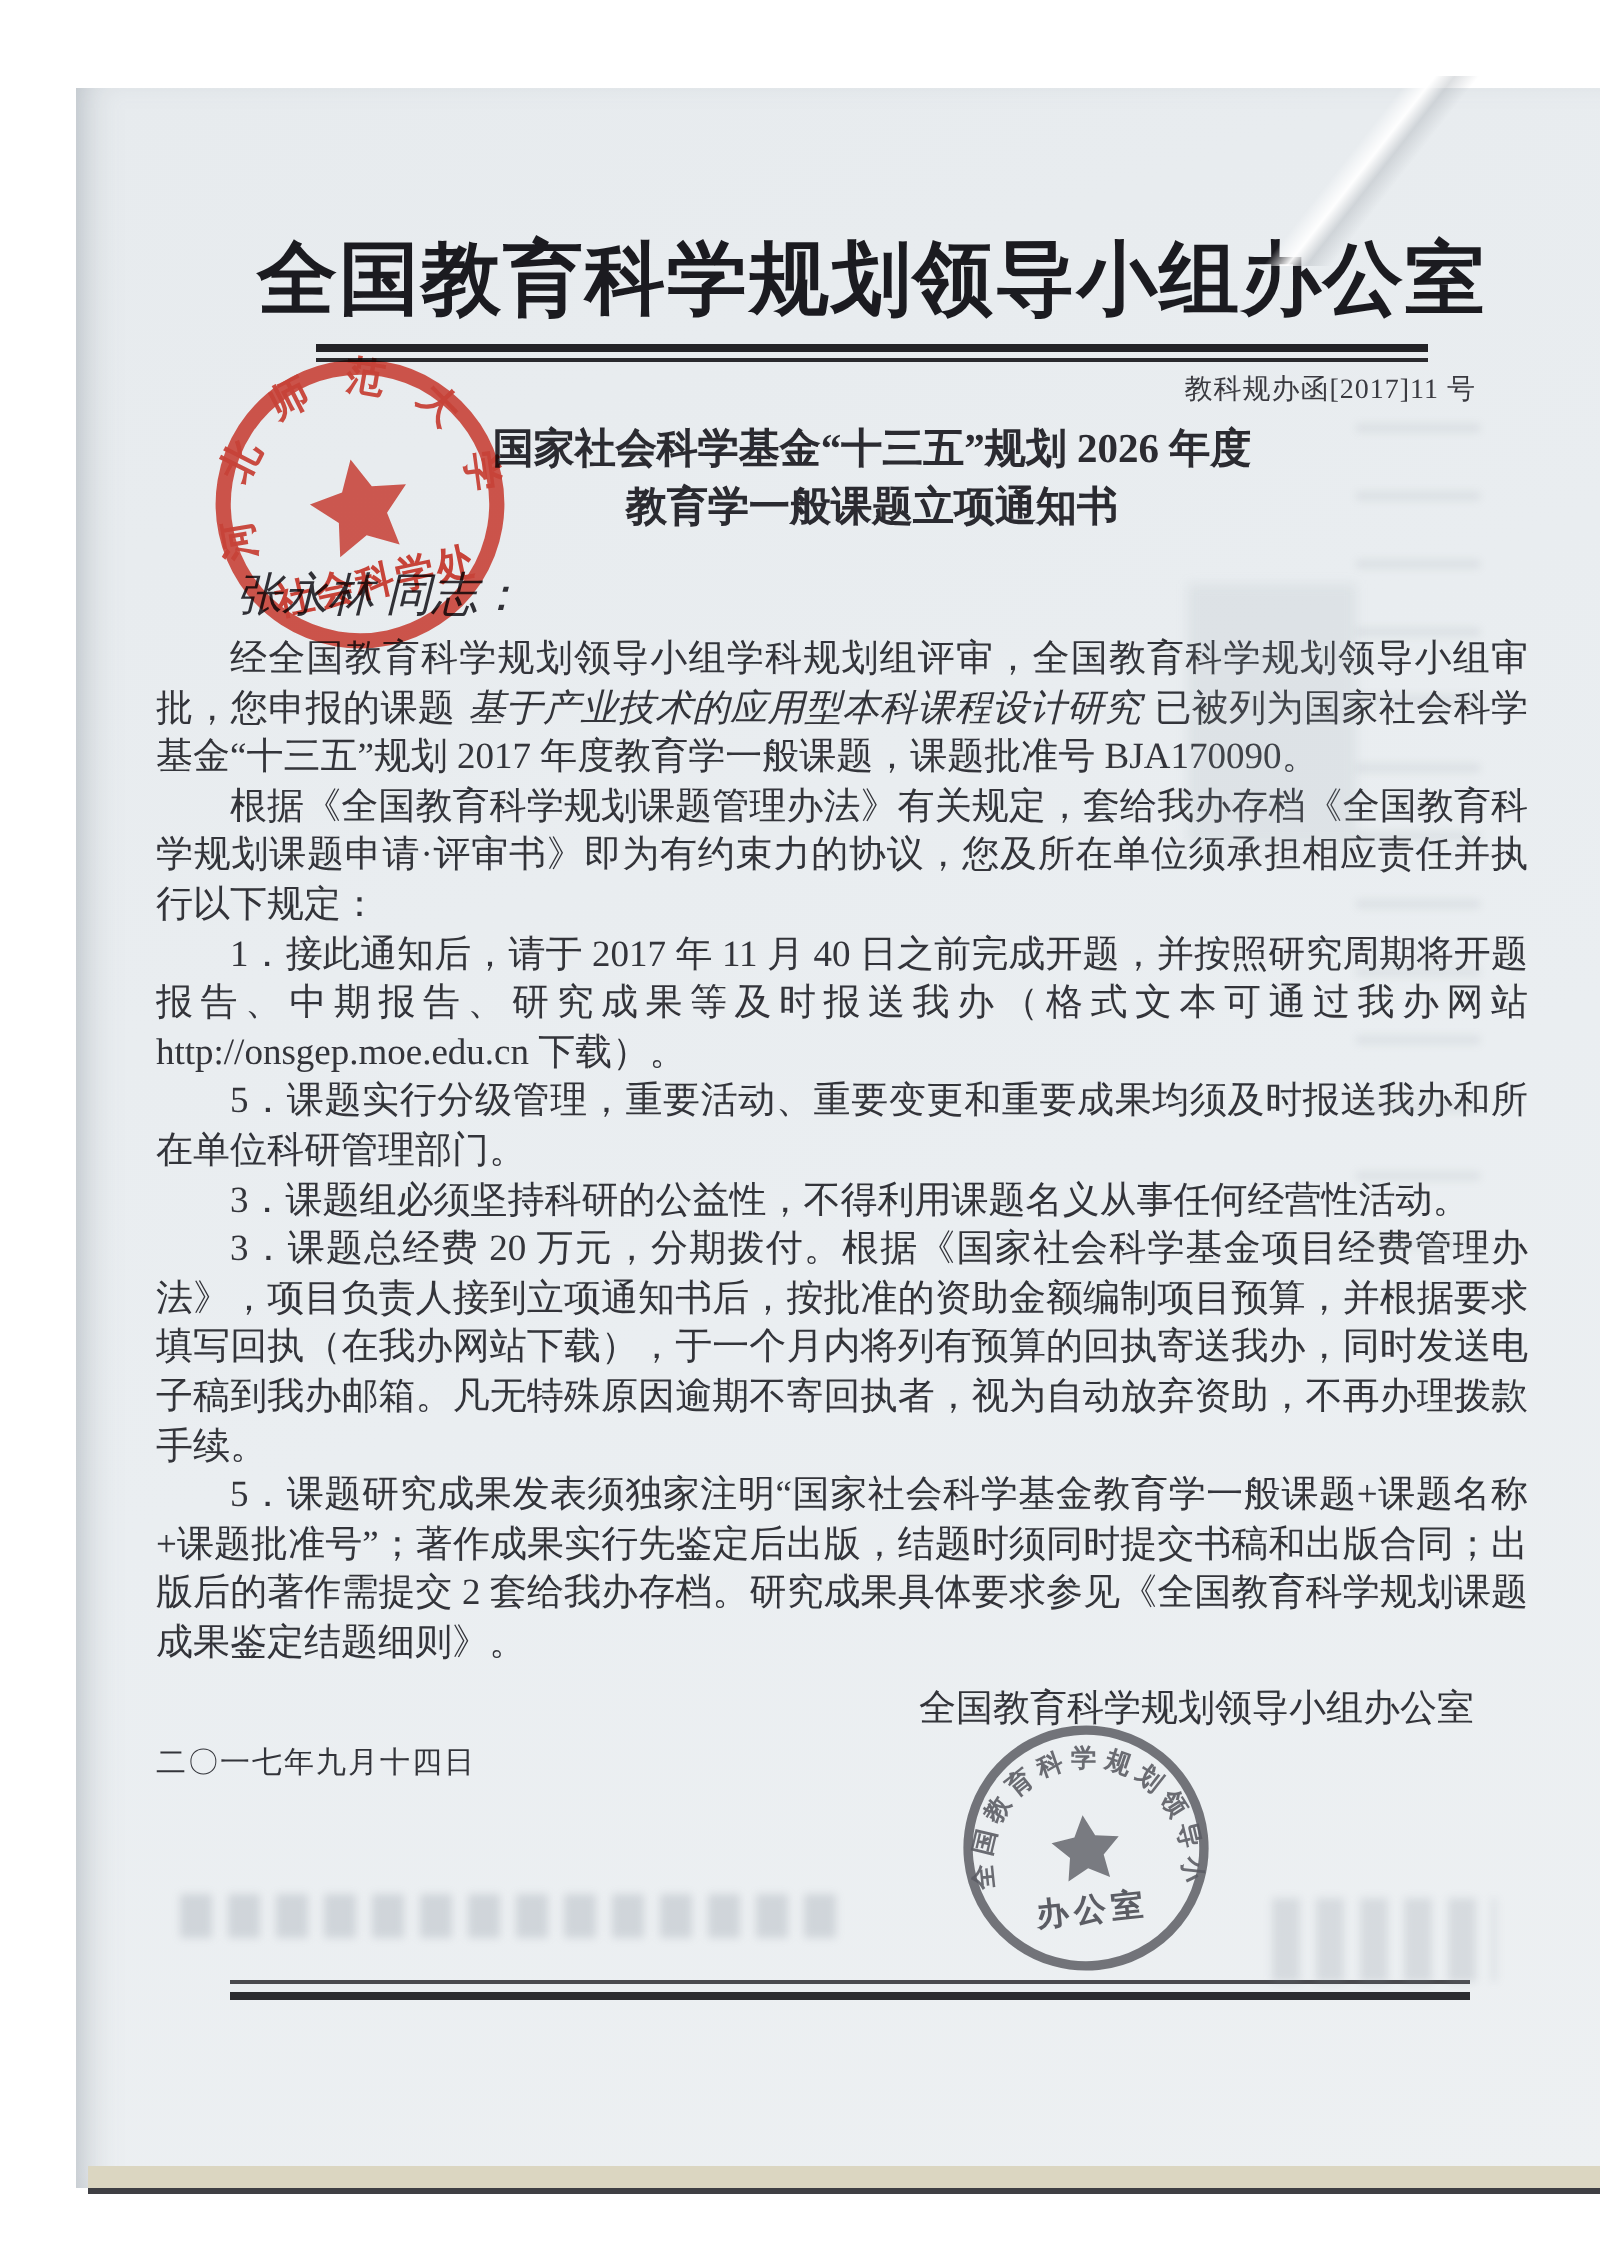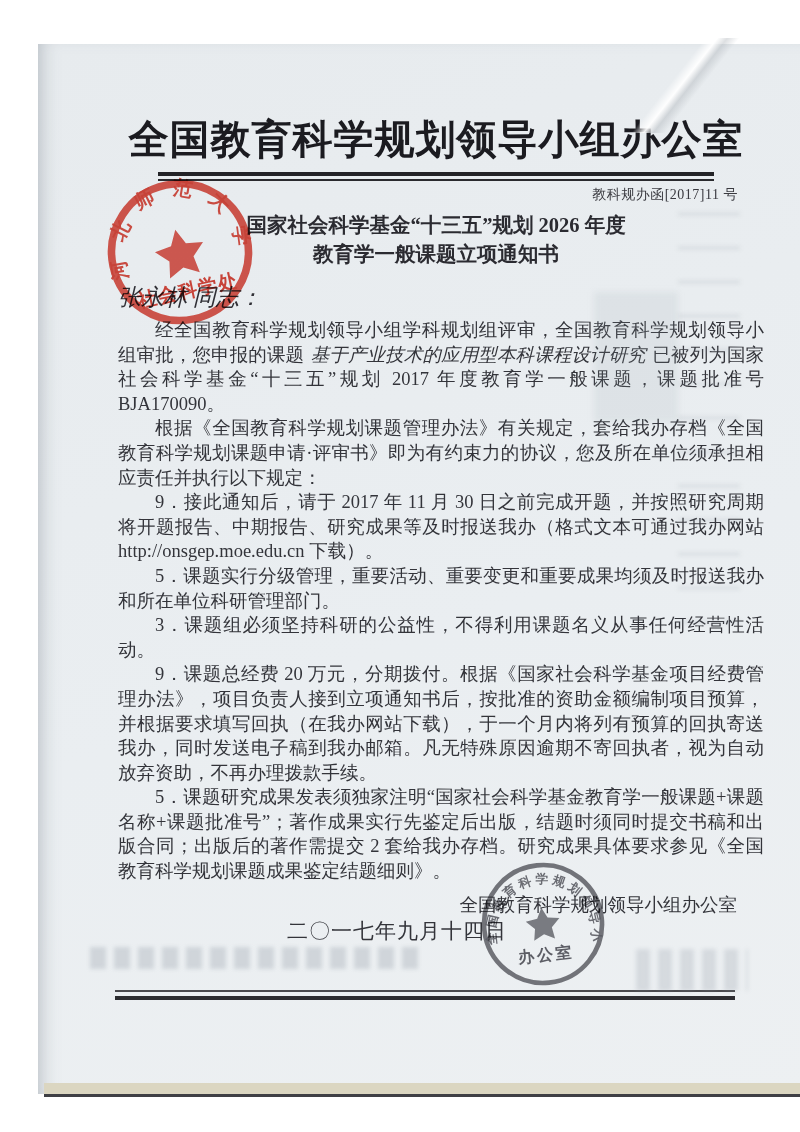--- a/index.html
+++ b/index.html
@@ -19,25 +19,25 @@
   .crease{position:absolute;left:560px;top:-6px;width:170px;height:95px;pointer-events:none;
     background:linear-gradient(128deg,transparent 44%,rgba(255,255,255,.95) 49%,rgba(170,176,182,.40) 53%,transparent 58%);}
   .letterhead{
     padding-top:72px;text-align:center;
     font-size:40px;line-height:48px;font-weight:bold;color:#1b1b20;letter-spacing:1px;
   }
   .rule{width:556px;margin:8px auto 0;height:3px;border-top:4px solid #232327;border-bottom:2px solid #2a2a2e;}
   .ref{margin-top:5px;padding-right:96px;text-align:right;font-size:14px;color:#3a3a40;letter-spacing:.5px;}
   .doc-title{margin-top:7px;text-align:center;font-size:20.5px;font-weight:bold;line-height:29px;color:#2b2b31;}
   .salutation{margin:13px 0 0 80px;font-size:23px;font-style:italic;color:#303036;}
-  .bodytext{margin:5px 70px 0 80px;font-size:18.5px;line-height:24.6px;text-align:justify;color:#33343a;}
+  .bodytext{margin:5px 70px 0 40px;font-size:18.5px;line-height:24.6px;text-align:justify;color:#33343a;}
   .bodytext p{margin:0;text-indent:2em;}
   .topic{font-style:italic;margin:0 .35em;}
   .sig{margin-top:9px;text-align:right;padding-right:27px;font-size:18.5px;}
-  .date{margin-top:2px;text-align:center;padding-right:88px;font-size:21px;letter-spacing:1px;}
+  .date{margin-top:2px;text-align:left;padding-right:88px;font-size:15px;letter-spacing:1px;}
   .bottom-rule{position:absolute;left:77px;top:946px;width:620px;height:4px;
     border-top:2px solid #4a4a4e;border-bottom:4px solid #2c2c30;}
   .stamp{position:absolute;mix-blend-mode:multiply;pointer-events:none;}
   .stamp-university{left:66px;top:132px;width:152px;height:152px;transform:rotate(-12deg);opacity:.92;}
   .stamp-office{left:438px;top:813px;width:134px;height:134px;transform:rotate(-6deg);opacity:.88;}
   .ghost{position:absolute;pointer-events:none;}
   .g1{left:640px;top:168px;width:62px;height:430px;opacity:.6;filter:blur(2px);
     background:repeating-linear-gradient(180deg,rgba(140,150,160,.28) 0 4px,transparent 4px 34px);}
   .g2{left:52px;top:903px;width:330px;height:22px;opacity:.55;filter:blur(2px);
     background:repeating-linear-gradient(90deg,rgba(125,135,148,.45) 0 16px,transparent 16px 24px);}
@@ -59,24 +59,24 @@
   <div class="doc-title">
     <div>国家社会科学基金“十三五”规划 2026 年度</div>
     <div>教育学一般课题立项通知书</div>
   </div>
 
   <div class="salutation">张永林 同志：</div>
 
   <div class="bodytext">
     <p><span>经全国教育科学规划领导小组学科规划组评审，全国教育科学规划领导小组审批，您申报的课题</span><span class="topic">基于产业技术的应用型本科课程设计研究</span><span>已被列为国家社会科学基金“十三五”规划 2017 年度教育学一般课题，课题批准号 BJA170090。</span></p>
     <p>根据《全国教育科学规划课题管理办法》有关规定，套给我办存档《全国教育科学规划课题申请·评审书》即为有约束力的协议，您及所在单位须承担相应责任并执行以下规定：</p>
-    <p>9．接此通知后，请于 2017 年 11 月 30 日之前完成开题，并按照研究周期将开题报告、中期报告、研究成果等及时报送我办（格式文本可通过我办网站 http://onsgep.moe.edu.cn 下载）。</p>
+    <p>1．接此通知后，请于 2017 年 11 月 40 日之前完成开题，并按照研究周期将开题报告、中期报告、研究成果等及时报送我办（格式文本可通过我办网站 http://onsgep.moe.edu.cn 下载）。</p>
     <p>5．课题实行分级管理，重要活动、重要变更和重要成果均须及时报送我办和所在单位科研管理部门。</p>
     <p>3．课题组必须坚持科研的公益性，不得利用课题名义从事任何经营性活动。</p>
-    <p>9．课题总经费 20 万元，分期拨付。根据《国家社会科学基金项目经费管理办法》，项目负责人接到立项通知书后，按批准的资助金额编制项目预算，并根据要求填写回执（在我办网站下载），于一个月内将列有预算的回执寄送我办，同时发送电子稿到我办邮箱。凡无特殊原因逾期不寄回执者，视为自动放弃资助，不再办理拨款手续。</p>
+    <p>3．课题总经费 20 万元，分期拨付。根据《国家社会科学基金项目经费管理办法》，项目负责人接到立项通知书后，按批准的资助金额编制项目预算，并根据要求填写回执（在我办网站下载），于一个月内将列有预算的回执寄送我办，同时发送电子稿到我办邮箱。凡无特殊原因逾期不寄回执者，视为自动放弃资助，不再办理拨款手续。</p>
     <p>5．课题研究成果发表须独家注明“国家社会科学基金教育学一般课题+课题名称+课题批准号”；著作成果实行先鉴定后出版，结题时须同时提交书稿和出版合同；出版后的著作需提交 2 套给我办存档。研究成果具体要求参见《全国教育科学规划课题成果鉴定结题细则》。</p>
     <div class="sig">全国教育科学规划领导小组办公室</div>
     <div class="date">二〇一七年九月十四日</div>
   </div>
 
   <div class="bottom-rule"></div>
 
   <div class="ghost g1"></div>
   <div class="ghost g2"></div>
   <div class="ghost g3"></div>

